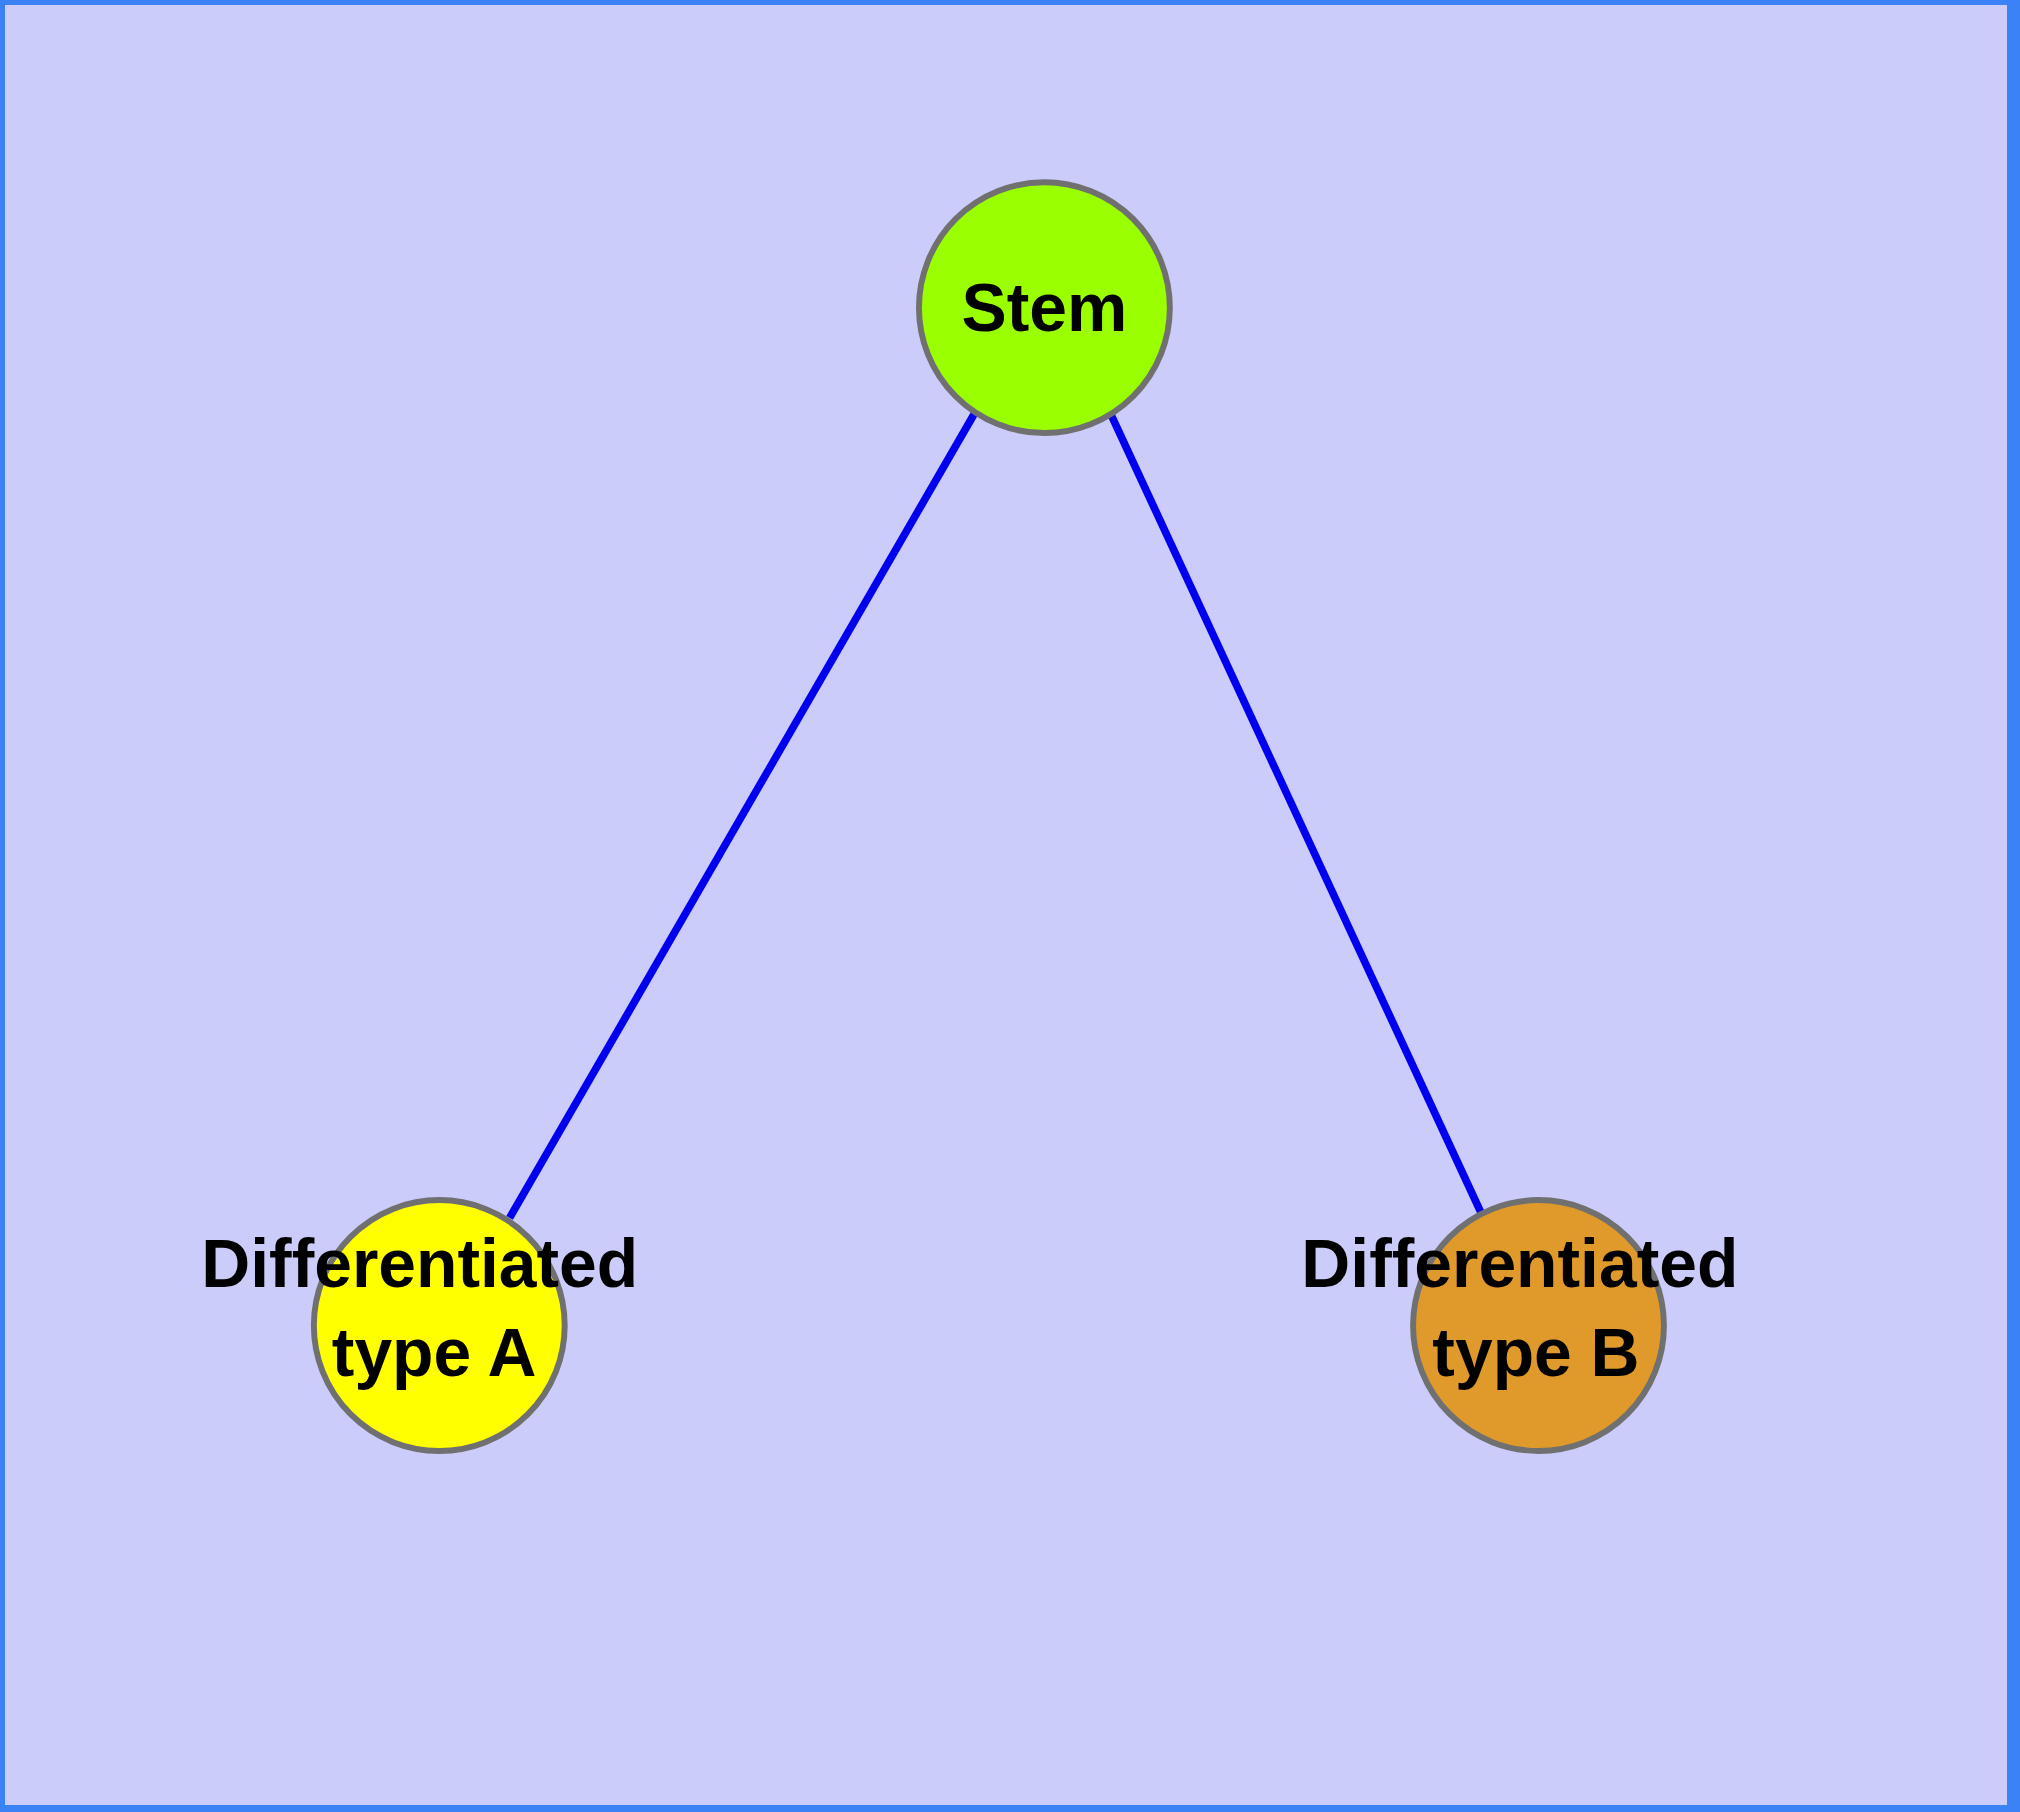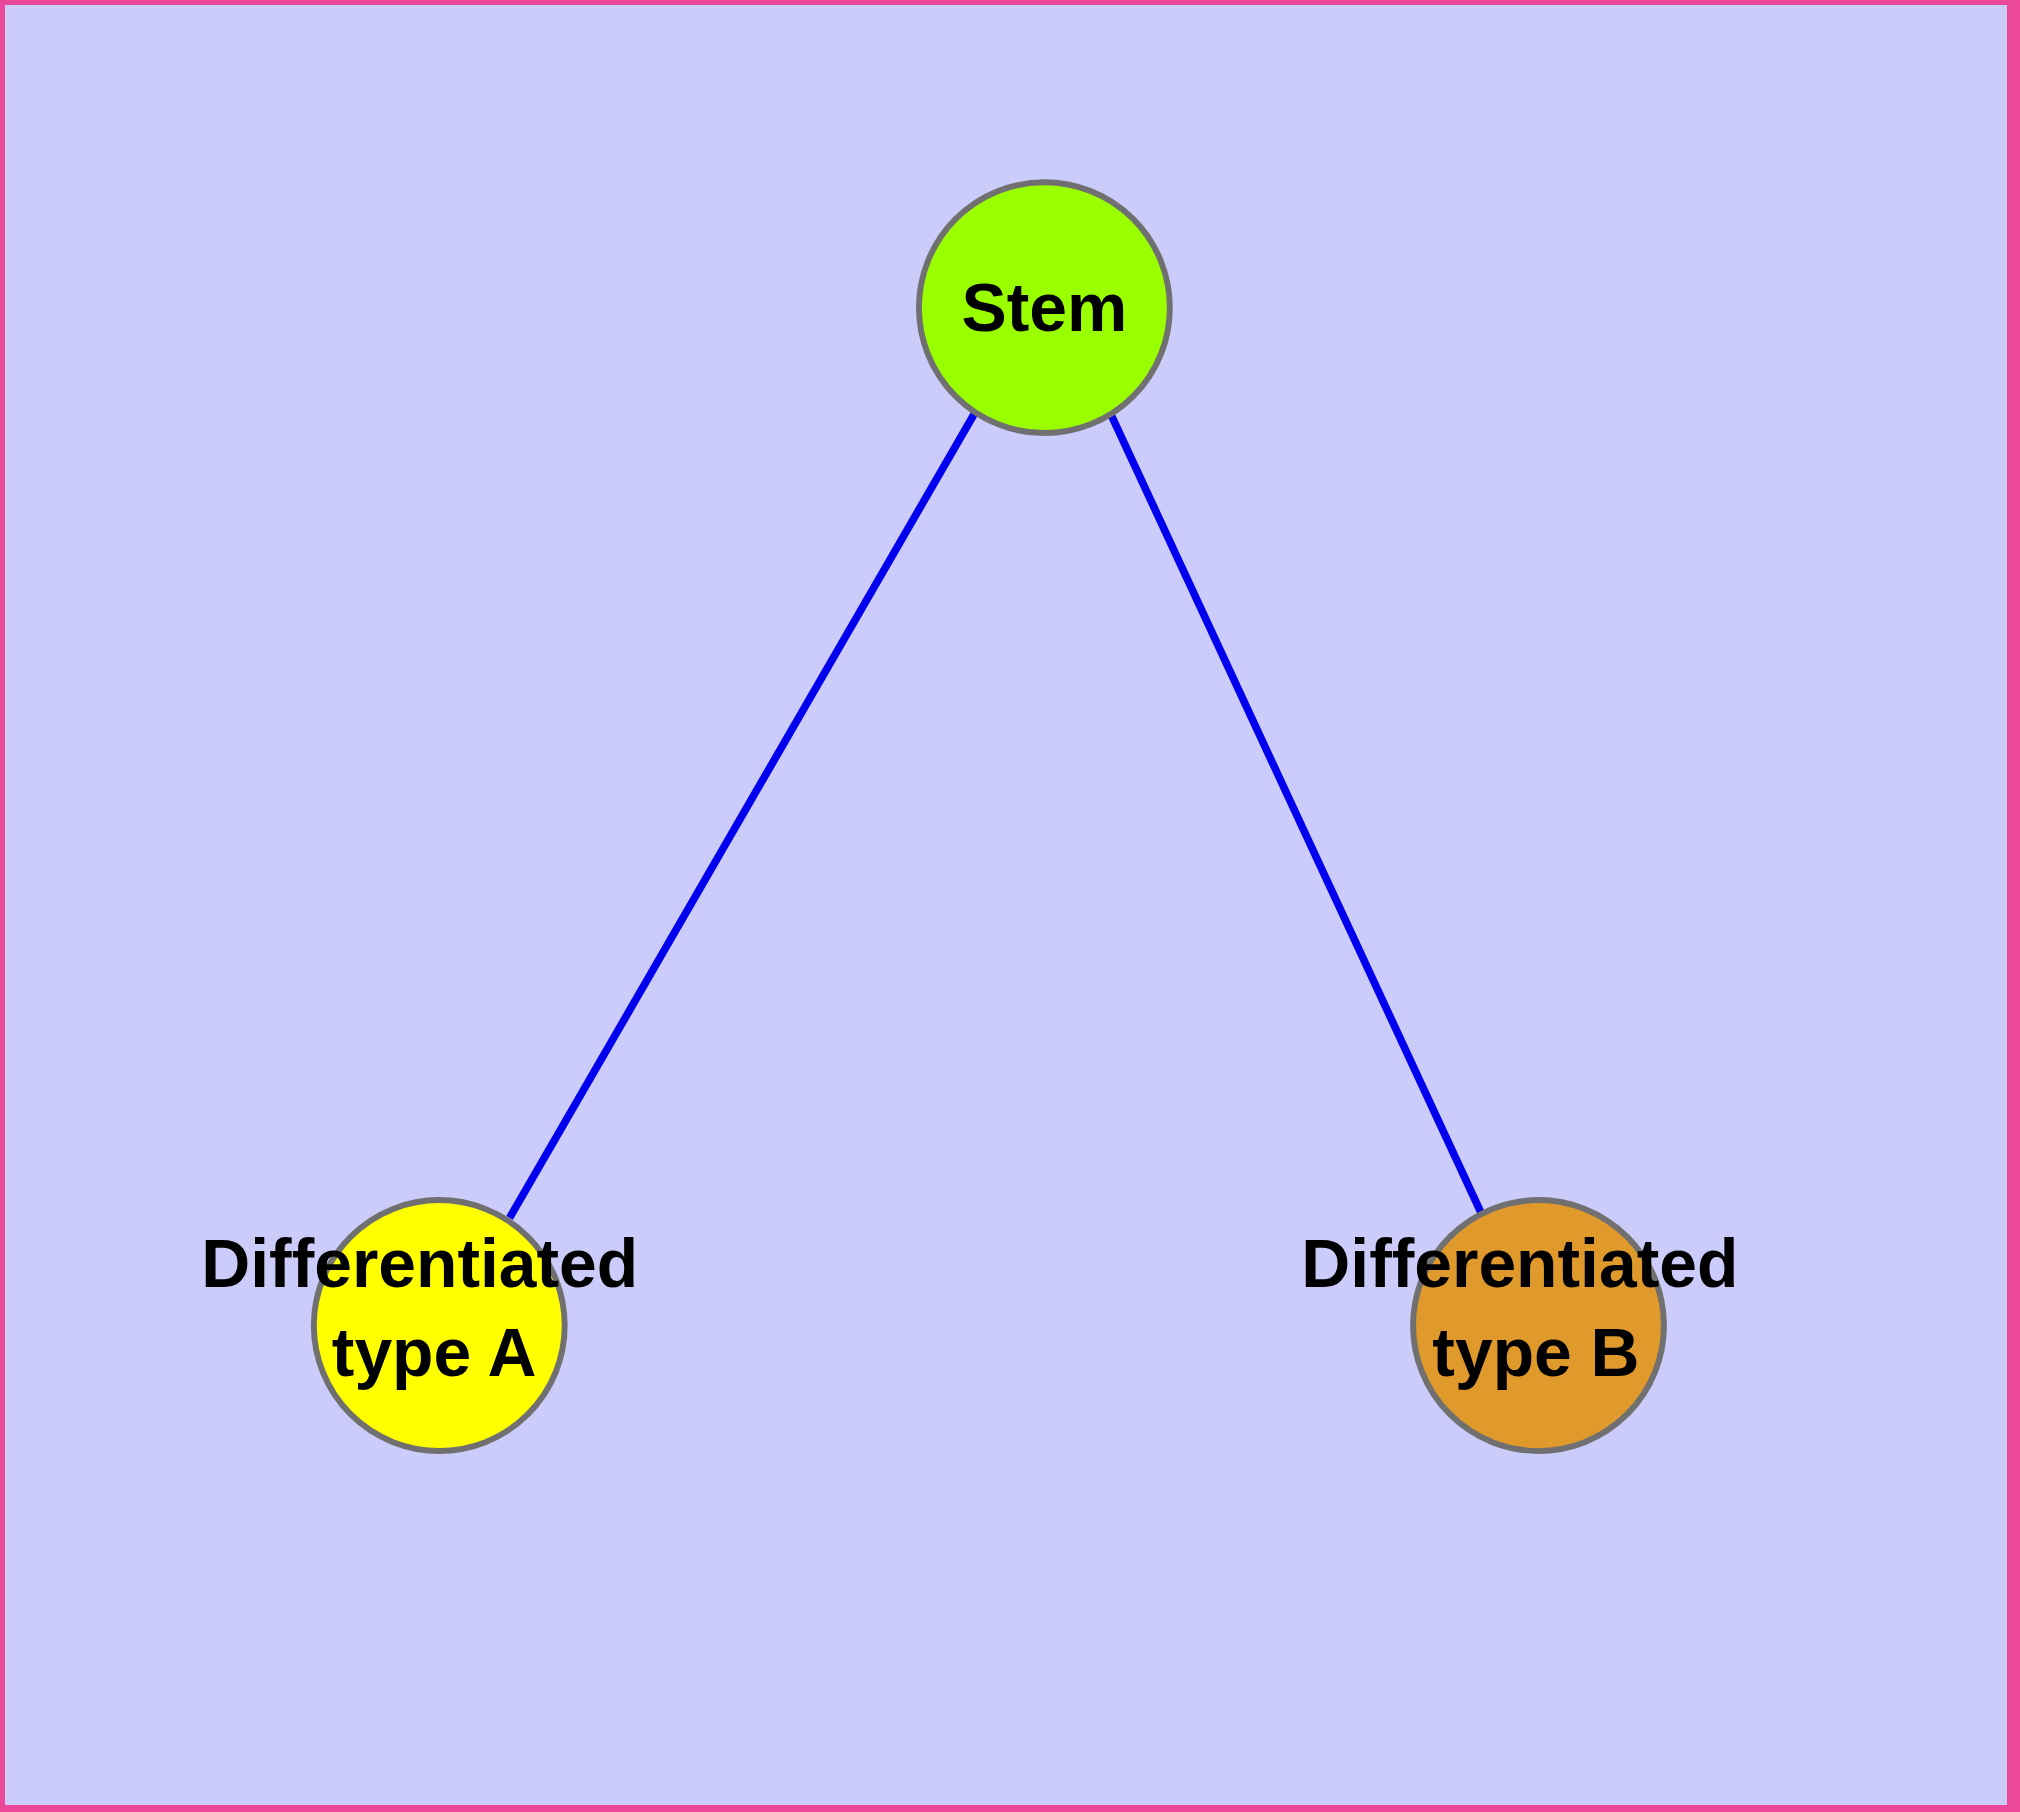--- a/index.html
+++ b/index.html
@@ -49,21 +49,21 @@
     text-anchor: middle;
     dominant-baseline: middle;
   }
   .node-label-lg {
     font-size: 80px;
   }
 </style>
 </head>
 <body>
 
-<div id="canvas-root" style="background: #ec4899;">
+<div id="canvas-root" style="background: #3b82f6;">
   <div id="graph-surface" style="background: rgb(204, 204, 250);"></div>
 
   <svg id="graph-svg" viewBox="0 0 2384 2138">
 
     <g>
       <line class="edge-line" x1="1150" y1="487" x2="601" y2="1437" stroke="#0000ee"></line>
       <line class="edge-line" x1="1311" y1="490" x2="1750" y2="1437" stroke="#0000ee"></line>
     </g>
 
     <g>

